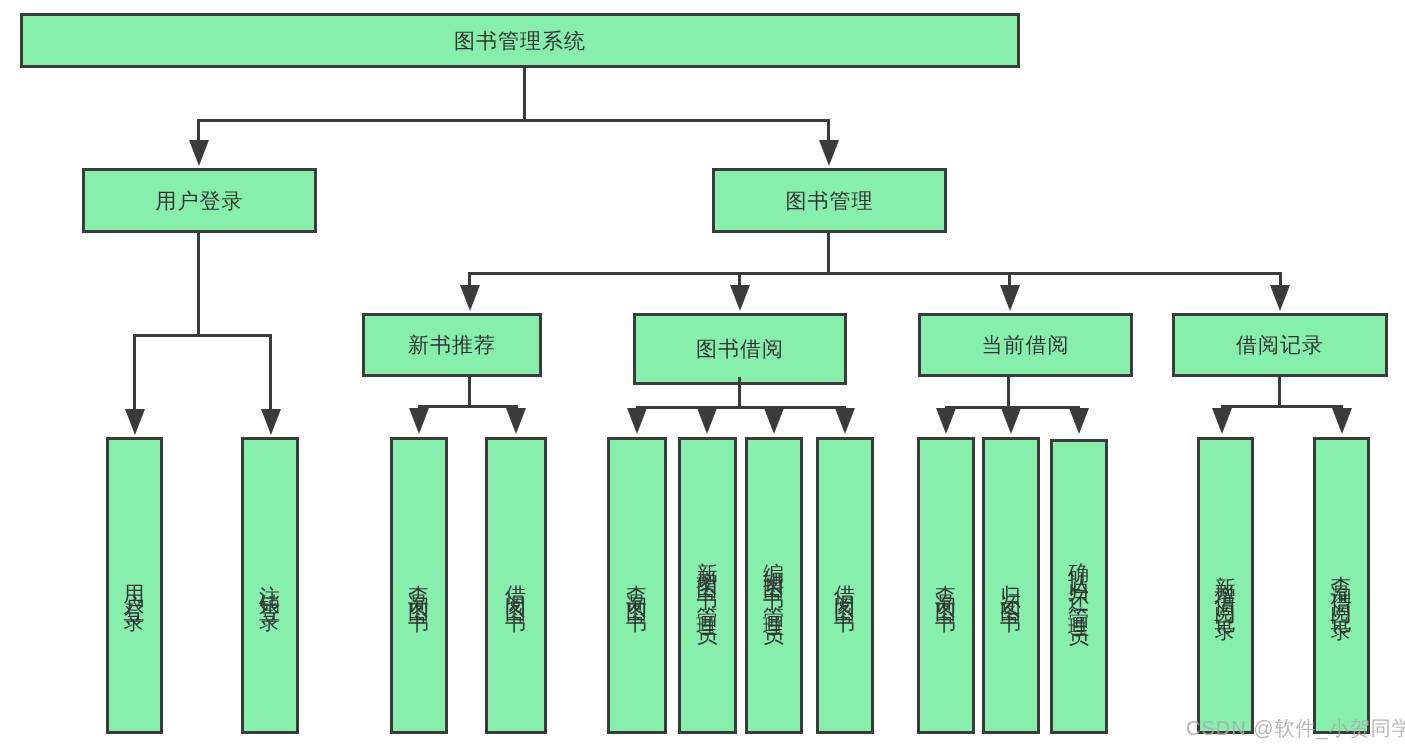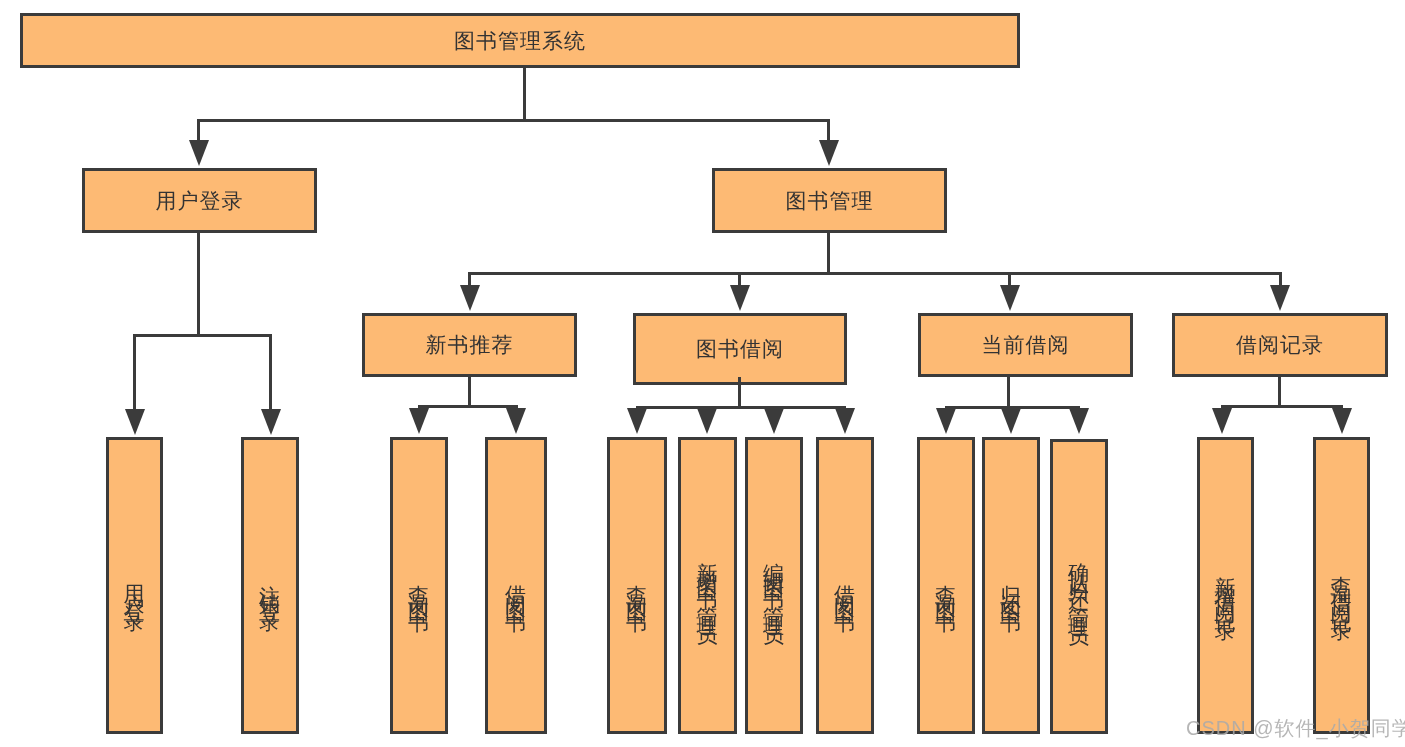--- a/index.html
+++ b/index.html
@@ -12,21 +12,21 @@
   .canvas{
     position:relative;
     width:1405px;height:747px;
     background:var(--background);
     font-family:"Liberation Sans",sans-serif;
     overflow:hidden;
   }
   .box{
     position:absolute;box-sizing:border-box;
     border:3px solid var(--line);
-    background:#fdba74;
+    background:#86efac;
     display:flex;align-items:center;justify-content:center;
     color:var(--text);
     font-size:21px;letter-spacing:1px;
     white-space:nowrap;
   }
   .vlabel{
     writing-mode:vertical-rl;
     text-orientation:mixed;
     letter-spacing:9px;
     line-height:1.1;
@@ -80,21 +80,21 @@
   <div class="hline" style="left:468px;top:272px;width:814px;"></div>
   <div class="vline" style="left:468px;top:272px;height:14px;"></div>
   <div class="arrow" style="left:460px;top:285px;"></div>
   <div class="vline" style="left:738px;top:272px;height:14px;"></div>
   <div class="arrow" style="left:730px;top:285px;"></div>
   <div class="vline" style="left:1008px;top:272px;height:14px;"></div>
   <div class="arrow" style="left:1000px;top:285px;"></div>
   <div class="vline" style="left:1279px;top:272px;height:14px;"></div>
   <div class="arrow" style="left:1270px;top:285px;"></div>
 
-  <div class="box" style="left:362px;top:313px;width:215px;height:64px;">
+  <div class="box" style="left:362px;top:313px;width:180px;height:64px;">
     <span>新书推荐</span>
   </div>
   <div class="box" style="left:633px;top:313px;width:214px;height:72px;">
     <span>图书借阅</span>
   </div>
   <div class="box" style="left:902px;top:313px;width:215px;height:64px;margin-left:16px;">
     <span>当前借阅</span>
   </div>
   <div class="box" style="left:1172px;top:313px;width:216px;height:64px;">
     <span>借阅记录</span>

